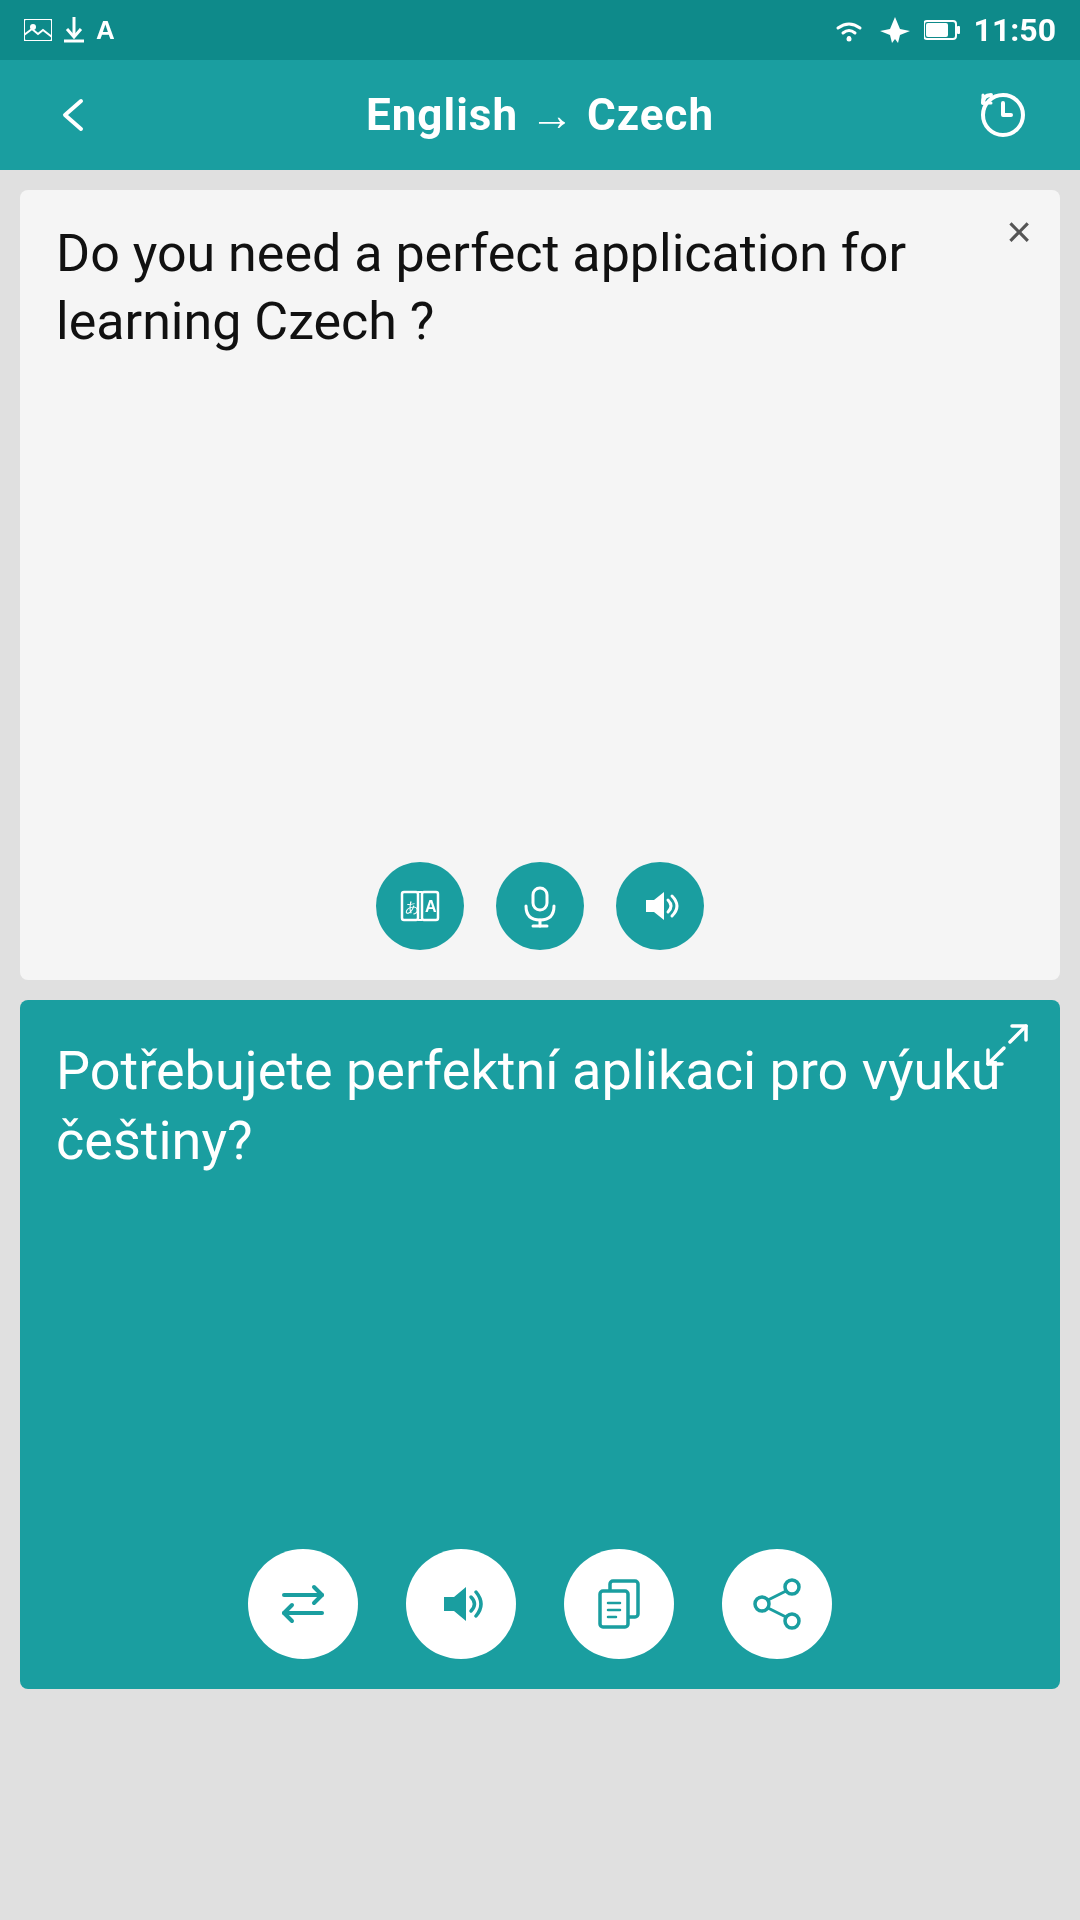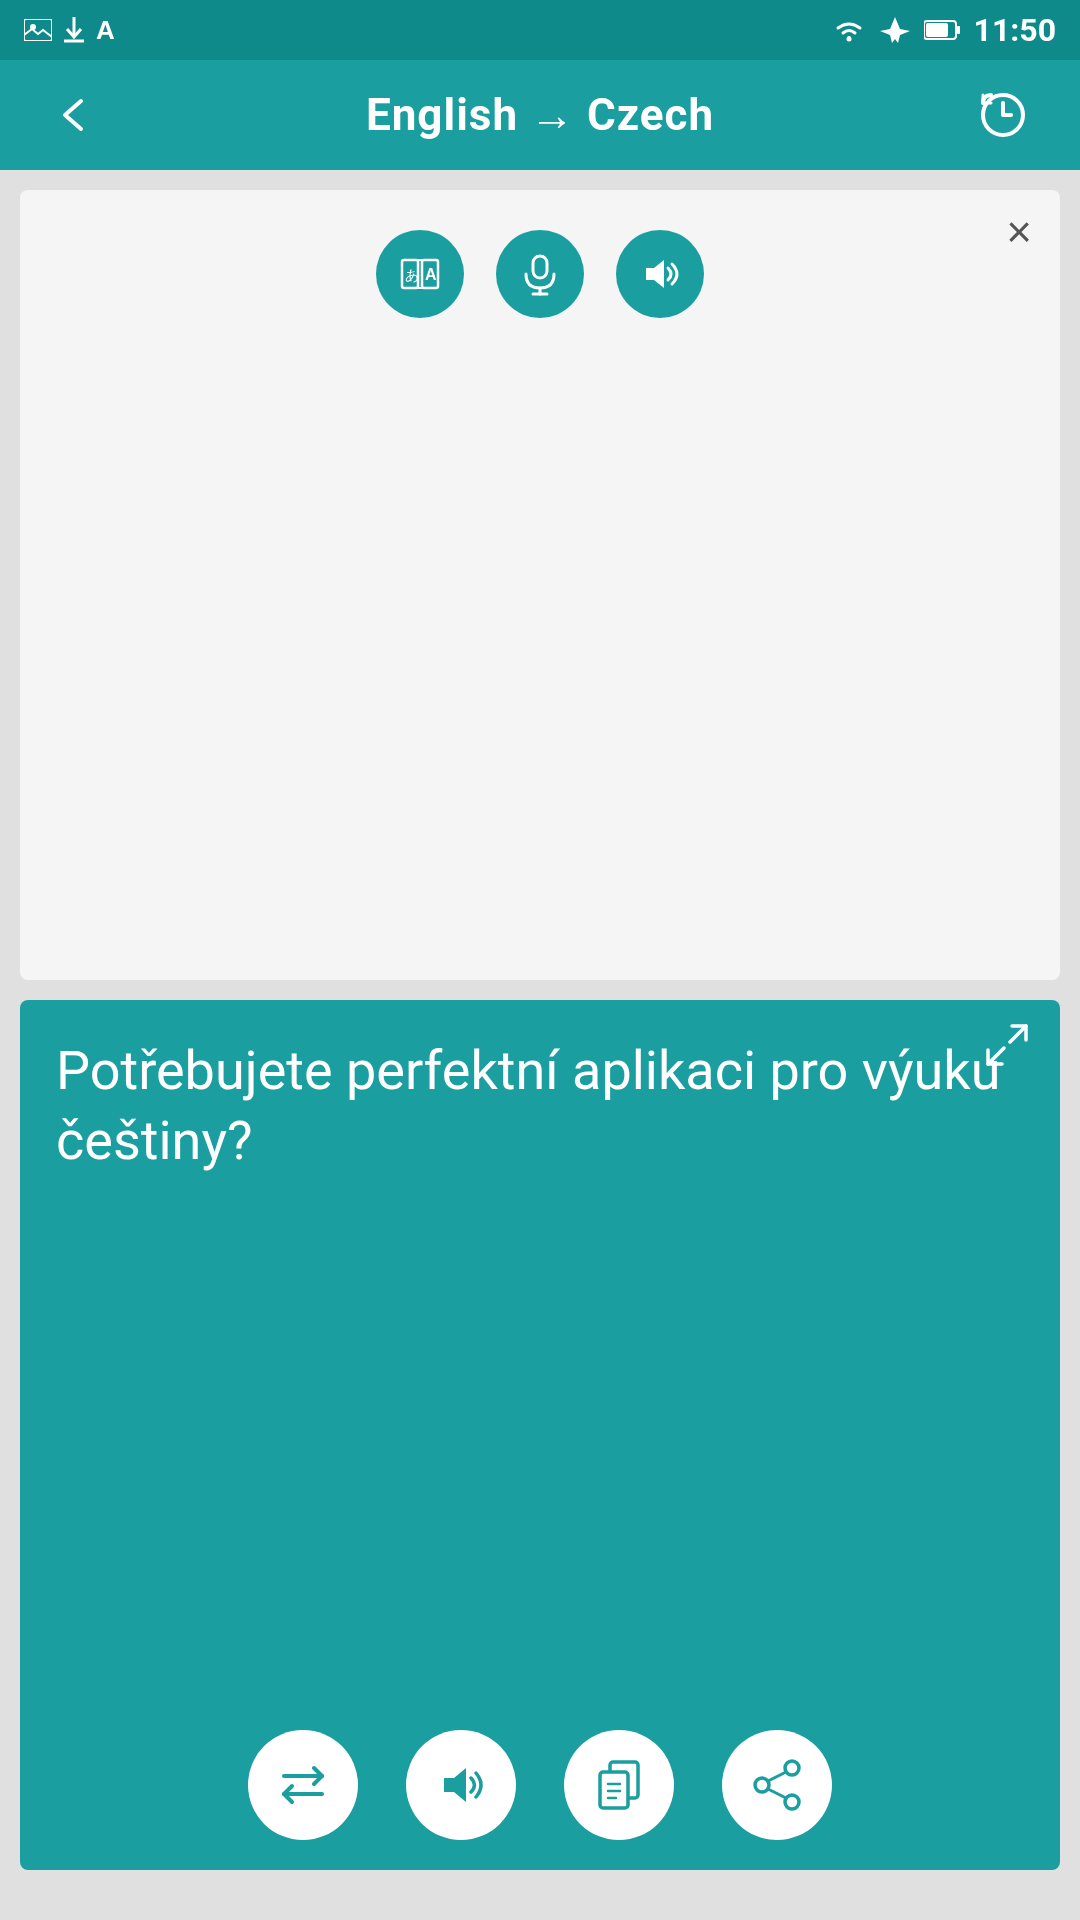--- a/index.html
+++ b/index.html
@@ -115,21 +115,21 @@
       font-size: 36px;
     }
 
     
     .translation-panel {
       background: #1a9ea0;
       margin: 20px 20px 0 20px;
       border-radius: 8px;
       padding: 36px 36px 30px 36px;
       position: relative;
-      height: 870px;
+      height: 689px;
       display: flex;
       flex-direction: column;
       justify-content: space-between;
     }
     .translation-text {
       font-size: 54px;
       color: #fff;
       line-height: 1.3;
       font-weight: 400;
     }
@@ -223,20 +223,21 @@
       <circle cx="26" cy="26" r="20" stroke="white" stroke-width="4"></circle>
       <polyline points="26,14 26,26 34,26" stroke="white" stroke-width="4" stroke-linecap="round" stroke-linejoin="round"></polyline>
       <path d="M6,14 Q6,6 14,6" stroke="white" stroke-width="4" fill="none" stroke-linecap="round"></path>
       <polyline points="6,6 6,14 14,14" stroke="white" stroke-width="3" fill="none" stroke-linecap="round" stroke-linejoin="round"></polyline>
     </svg>
   </button>
 </div>
 
 <div class="source-panel">
   <button class="close-btn">×</button>
+  <p class="source-text">Do you need a perfect application for learning Czech ?</p>
   <div class="source-actions">
 
     <button class="action-btn-circle">
       <svg width="44" height="44" viewBox="0 0 44 44" fill="none">
 
         <rect x="4" y="8" width="16" height="28" rx="2" stroke="white" stroke-width="2.5" fill="none"></rect>
         <rect x="24" y="8" width="16" height="28" rx="2" stroke="white" stroke-width="2.5" fill="none"></rect>
         <line x1="20" y1="8" x2="24" y2="8" stroke="white" stroke-width="2"></line>
         <line x1="20" y1="36" x2="24" y2="36" stroke="white" stroke-width="2"></line>
         <text x="27" y="28" font-size="16" fill="white" font-family="Arial" font-weight="bold">A</text>

